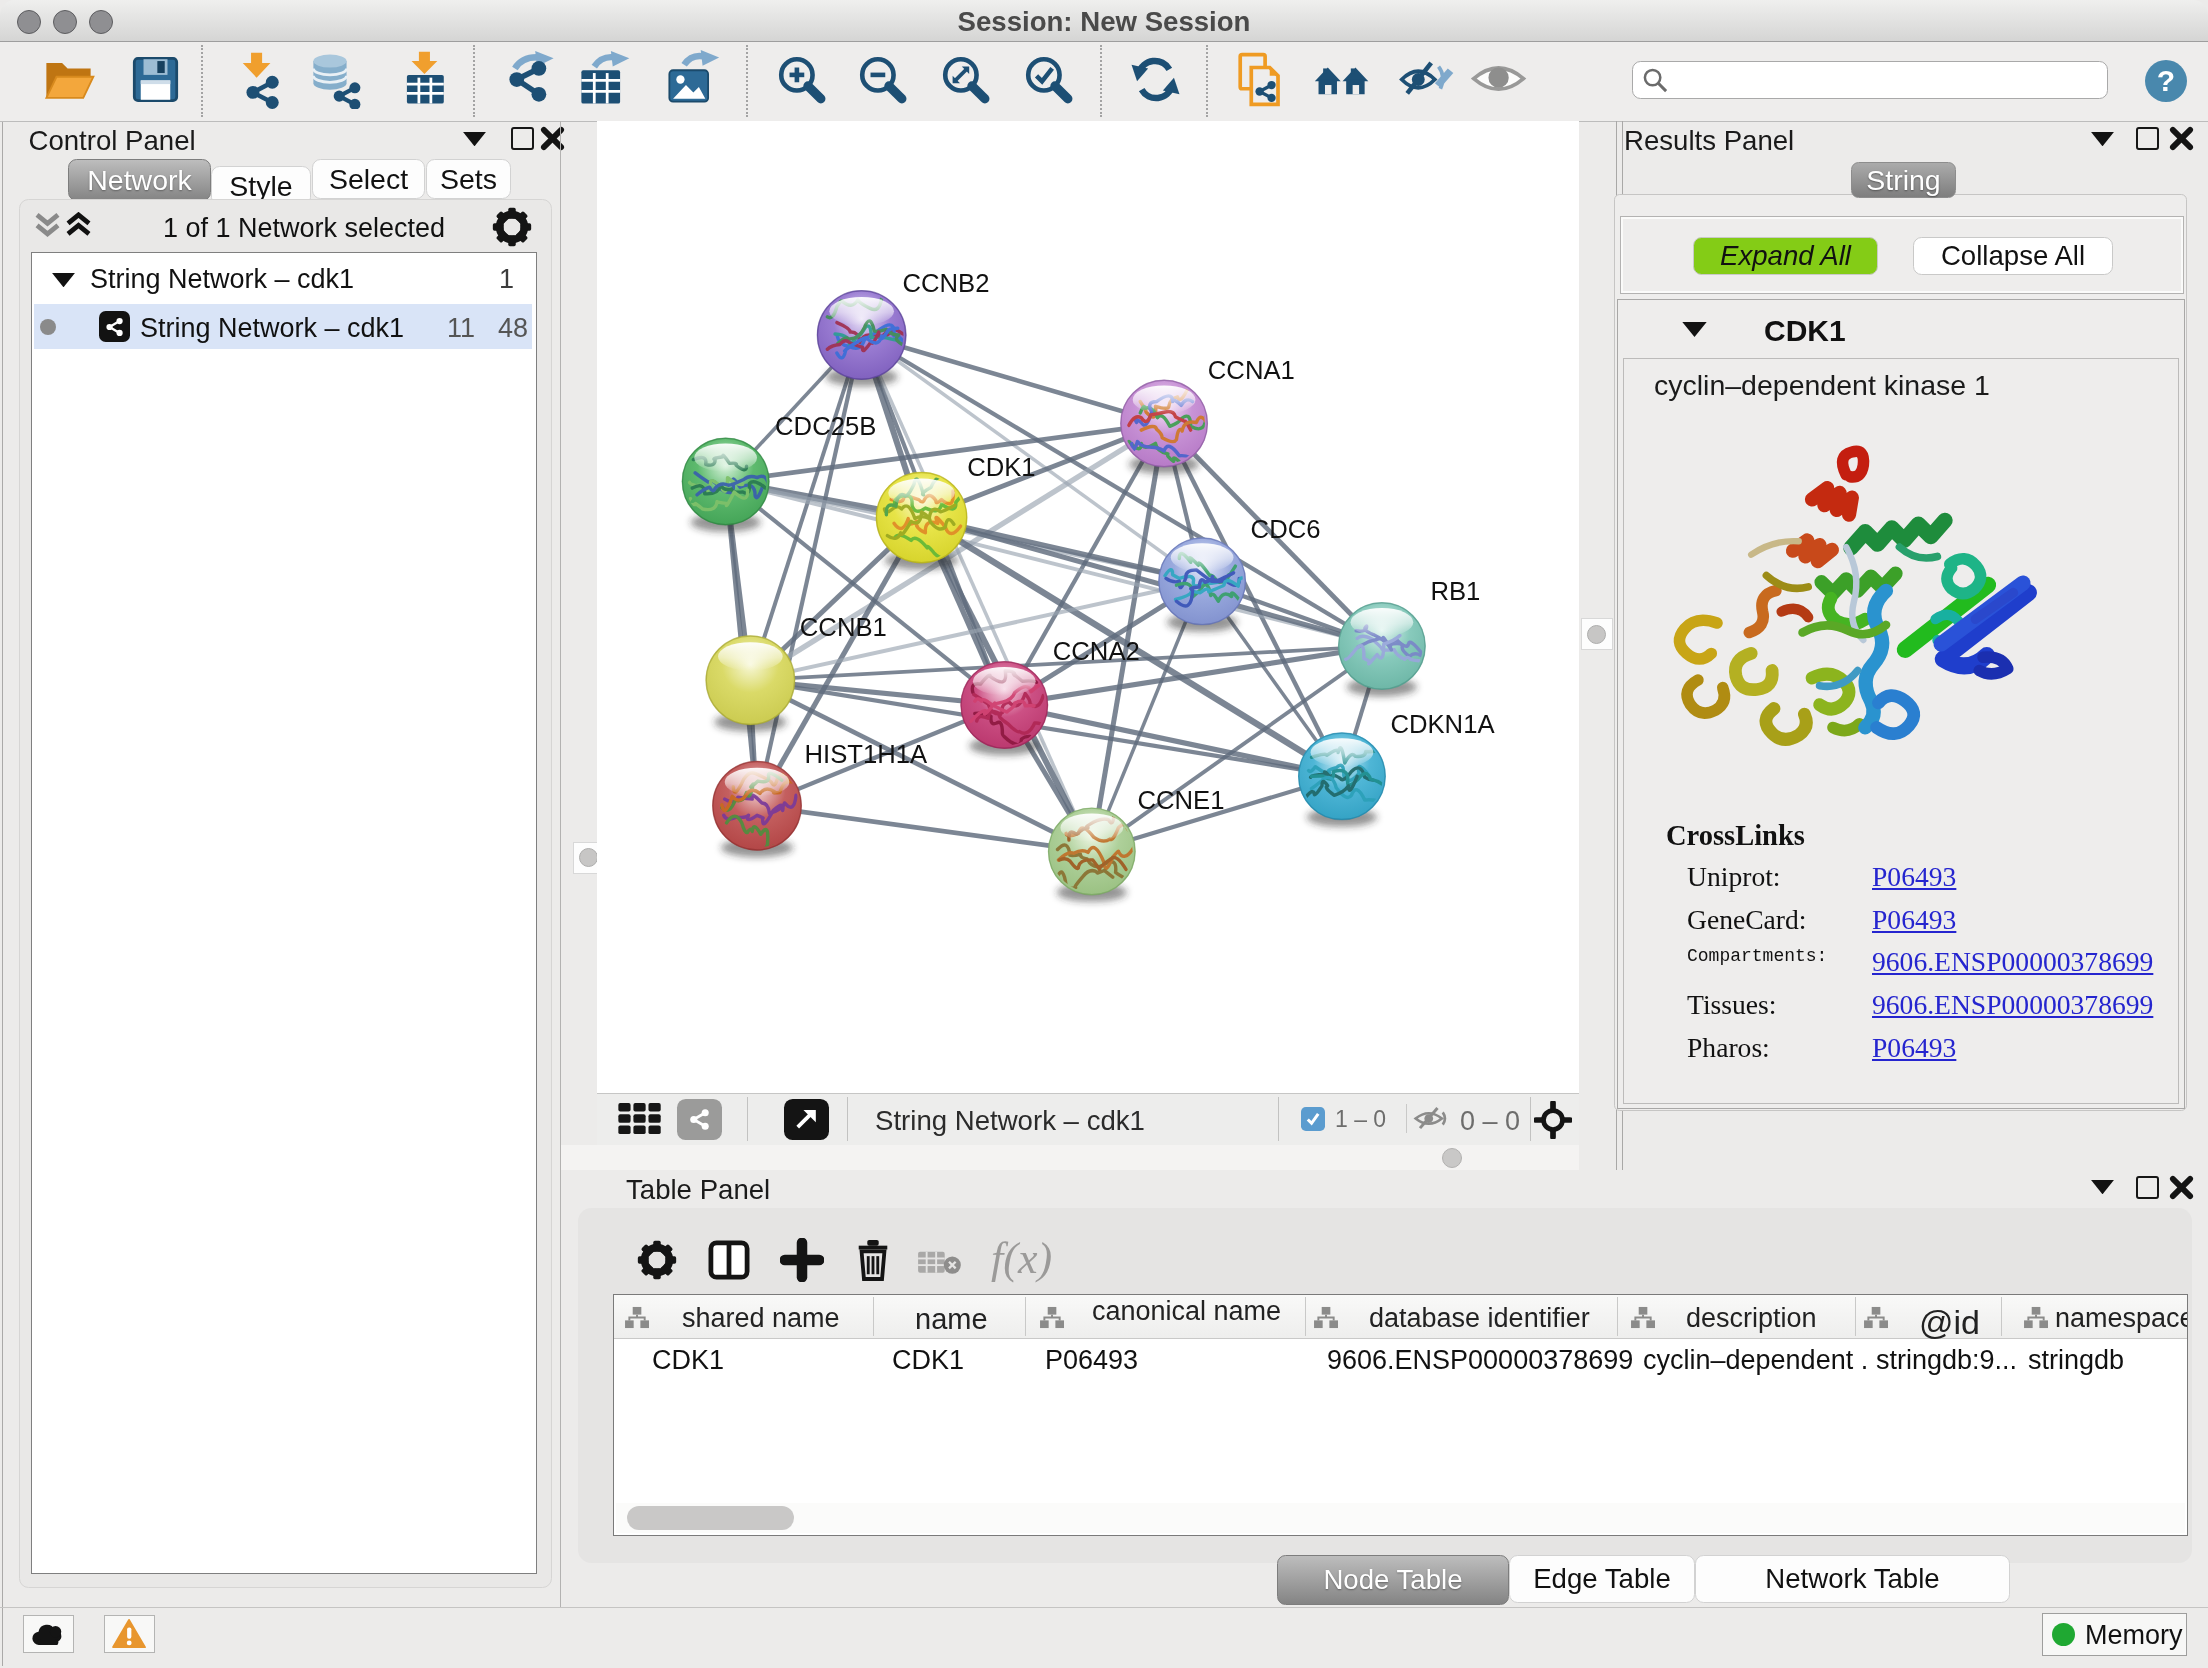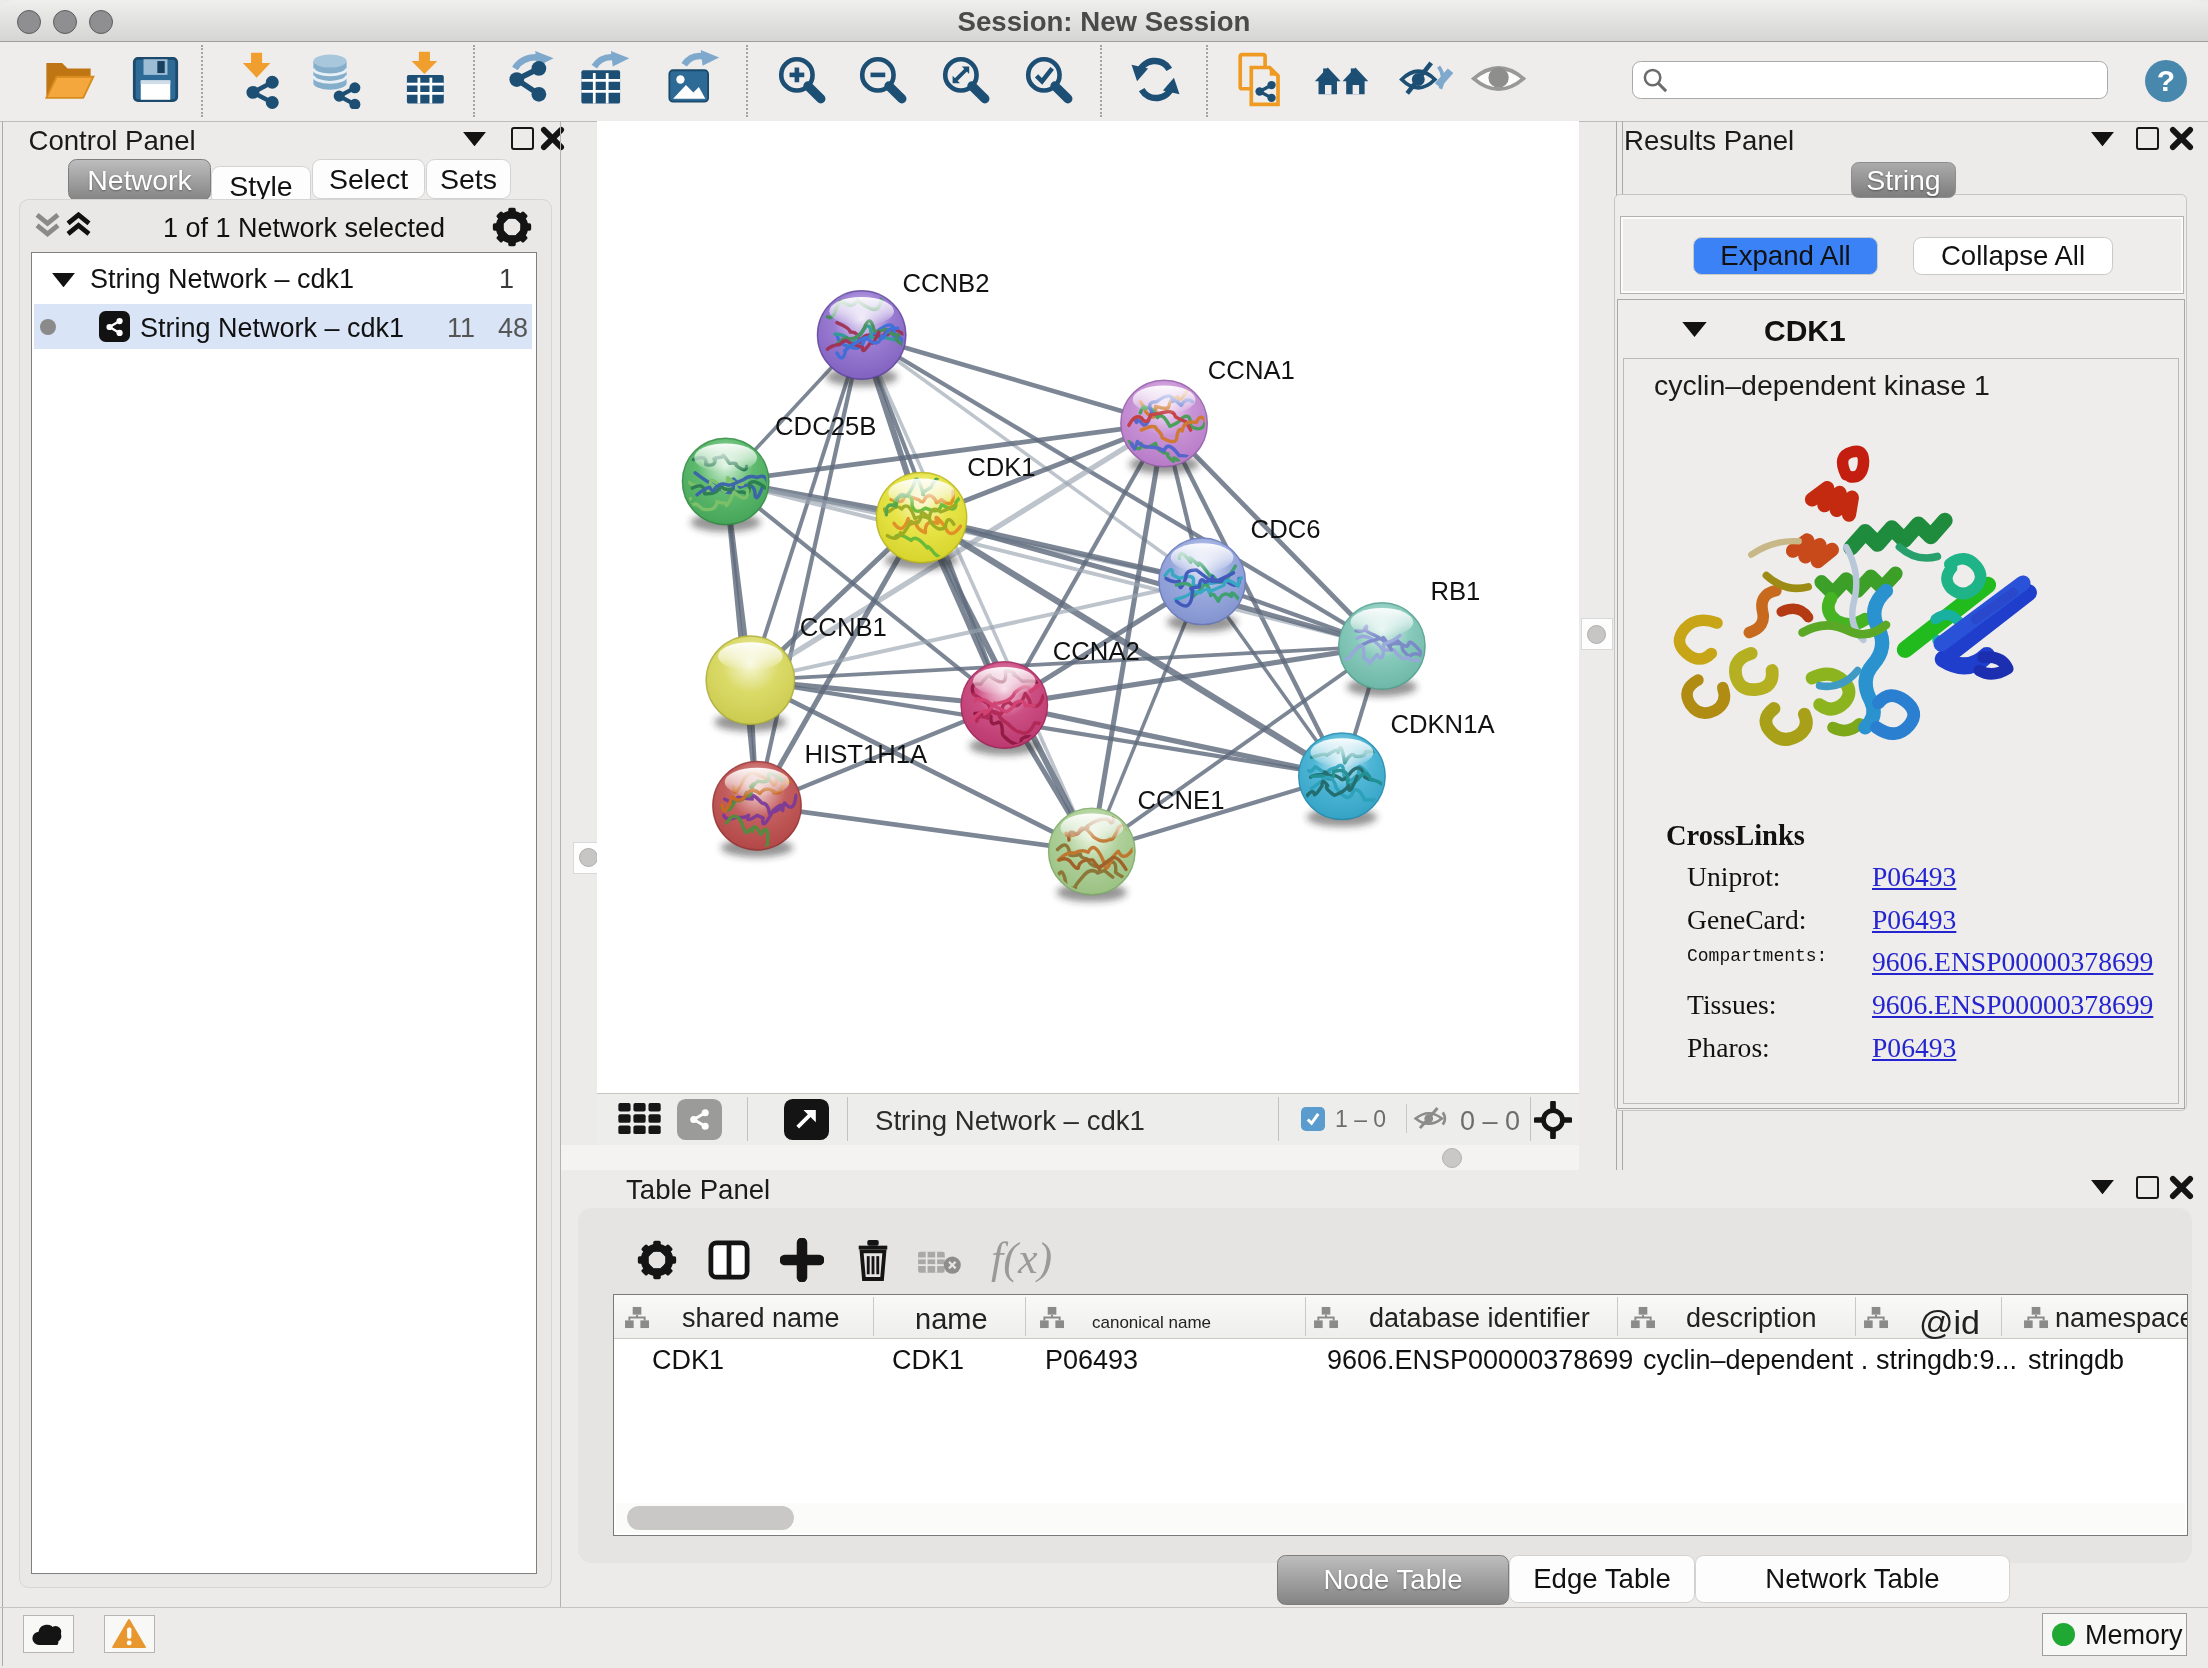--- a/index.html
+++ b/index.html
@@ -638,21 +638,21 @@
       <line x1="4" y1="4" x2="22" y2="22"></line>
       <line x1="22" y1="4" x2="4" y2="22"></line>
     </g>
   </svg>
 
 <div class="abs" style="left:1614px;top:194px;width:571px;height:915px;background:#eeedec;border:1px solid #c6c5c4;border-radius:5.7px;"></div>
 
 <div class="abs" style="left:1851px;top:162px;width:103px;height:34px;border-radius:7.6px;background:linear-gradient(#ababab,#7e7e7e);border:1px solid #8d8d8d;color:#fff;font-size:28.5px;text-align:center;line-height:34px;text-shadow:0 1px 1.9px rgba(0,0,0,.4);">String</div>
 
 <div class="abs" style="left:1620px;top:216px;width:562px;height:76px;background:#eeedec;border:1px solid #b3b2b1;box-shadow:inset 0 0 0 1.9px #fbfbfa;"></div>
-<div class="abs" style="left:1693px;top:237px;width:183px;height:36px;background:#3b82f6;border:1.9px solid #c9c9c8;border-radius:8.6px;font-size:27.6px;color:#111;text-align:center;line-height:36px;">Expand All</div>
+<div class="abs" style="left:1693px;top:237px;width:183px;height:36px;background:#84cc16;border:1.9px solid #c9c9c8;border-radius:8.6px;font-size:27.6px;color:#111;text-align:center;line-height:36px;font-style:italic;">Expand All</div>
 <div class="abs" style="left:1913px;top:237px;width:198px;height:36px;background:#fff;border:1.9px solid #c9c9c8;border-radius:8.6px;font-size:27.6px;color:#111;text-align:center;line-height:36px;">Collapse All</div>
 
 <div class="abs" style="left:1617px;top:299px;width:566px;height:808px;background:#eeedec;border:1px solid #a8a7a6;"></div>
 <svg class="abs" style="left:1682px;top:322px" width="25" height="15" viewBox="0 0 26 16">
     <polygon points="0,0 26,0 13,16" fill="#121212"></polygon>
   </svg>
 <div class="abs" style="left:1764px;top:314px;font-size:30px;font-weight:bold;color:#111;">CDK1</div>
 
 <div class="abs" style="left:1623px;top:358px;width:554px;height:744px;background:#eeedec;border:1px solid #bcbbba;"></div>
 <div class="abs" style="left:1654px;top:369px;font-size:28.5px;color:#1b1b1b;">cyclin–dependent kinase 1</div>
@@ -789,21 +789,21 @@
   <svg class="abs" style="left:425px;top:10.5px" width="27" height="23" viewBox="0 0 28 24">
       <g fill="#8b8b8a">
         <rect x="9" y="1" width="9" height="8"></rect>
         <rect x="1" y="15" width="9" height="8"></rect>
         <rect x="17" y="15" width="9" height="8"></rect>
       </g>
       <g stroke="#8b8b8a" stroke-width="2" fill="none">
         <path d="M13.5 9 v3 M5.5 15 v-3 h16 v3"></path>
       </g>
     </svg>
-  <div class="abs" style="left:478px;top:18px;font-size:17px;color:#222;">canonical name</div>
+  <div class="abs" style="left:478px;top:1px;font-size:27px;color:#222;">canonical name</div>
   <svg class="abs" style="left:699px;top:10.5px" width="27" height="23" viewBox="0 0 28 24">
       <g fill="#8b8b8a">
         <rect x="9" y="1" width="9" height="8"></rect>
         <rect x="1" y="15" width="9" height="8"></rect>
         <rect x="17" y="15" width="9" height="8"></rect>
       </g>
       <g stroke="#8b8b8a" stroke-width="2" fill="none">
         <path d="M13.5 9 v3 M5.5 15 v-3 h16 v3"></path>
       </g>
     </svg>

